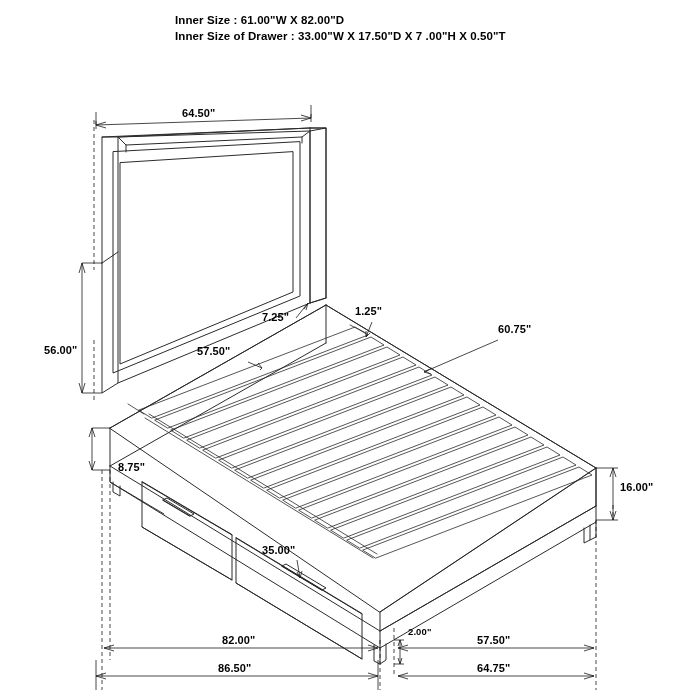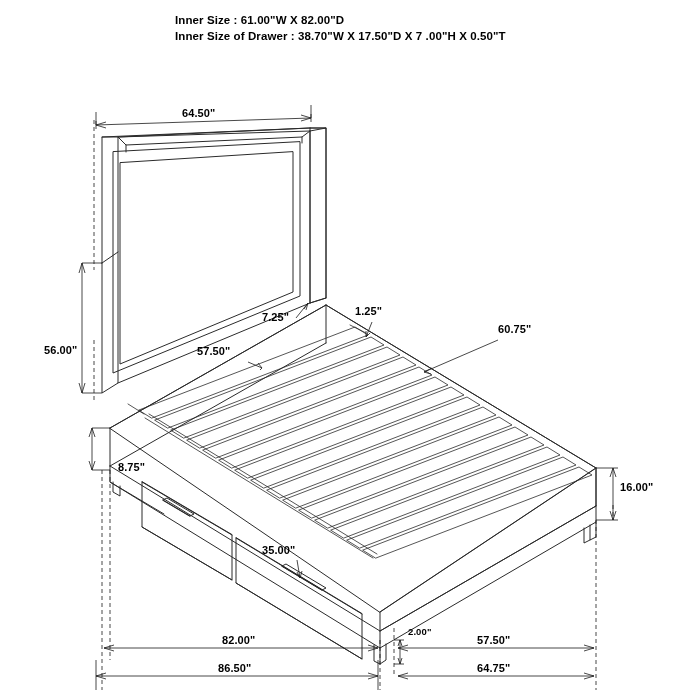--- a/index.html
+++ b/index.html
@@ -42,21 +42,21 @@
   }
   .dim.small { font-size: 9.5px; }
 </style>
 </head>
 <body>
 
 <div id="stage">
 
   <div class="hdr">
     <span>Inner Size : 61.00"W X 82.00"D</span>
-    <span class="l2">Inner Size of Drawer : 38.70"W X 17.50"D X 7 .00"H X 0.50"T</span>
+    <span class="l2">Inner Size of Drawer : 33.00"W X 17.50"D X 7 .00"H X 0.50"T</span>
   </div>
 
   <svg width="700" height="700" viewBox="0 0 700 700">
     <g fill="none" stroke="#2b2b2b" stroke-width="1" stroke-linejoin="round" stroke-linecap="round">
 
       <g>
 
         <path d="M102,263 L102,393 L118,383 L118,137 L310,131 L310,303 L326,298 L326,128 L310,128 L310,131"></path>
         <path d="M102,263 L118,252"></path>
         <path d="M102,263 L102,137 L118,137"></path>

